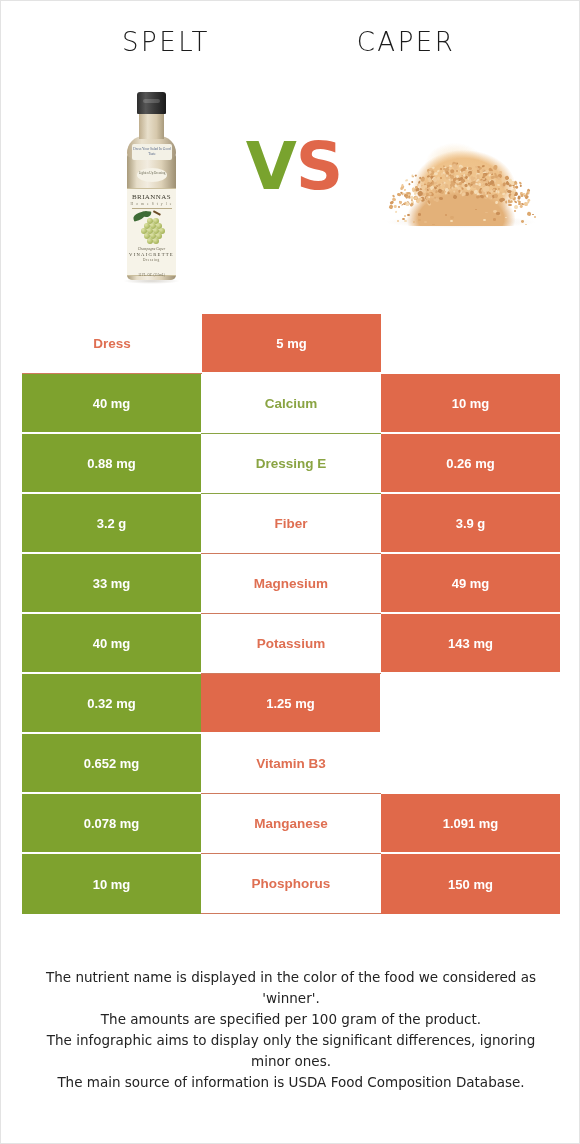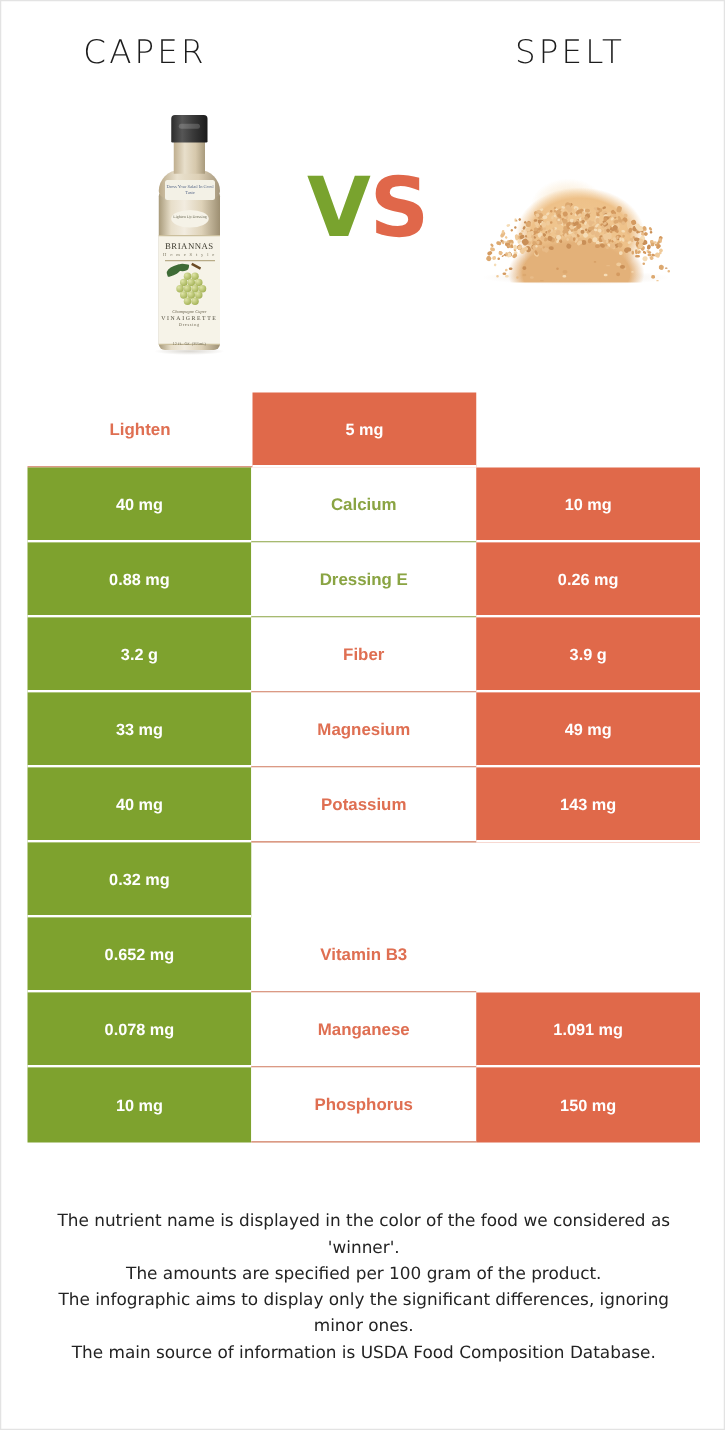--- a/index.html
+++ b/index.html
@@ -275,22 +275,22 @@
     color: #232323;
     font-family: "DejaVu Sans", sans-serif;
   }
 </style>
 </head>
 <body>
 
 <div id="page">
 
   <div class="header-row">
+    <div class="header-cell right">SPELT</div>
     <div class="header-cell left">CAPER</div>
-    <div class="header-cell right">SPELT</div>
   </div>
 
   <div class="hero">
 
     <div class="bottle-wrap">
       <div class="bottle-shadow"></div>
       <div class="bottle-body"></div>
       <div class="bottle-shoulder"></div>
       <div class="bottle-neck"></div>
       <div class="bottle-cap"></div>
@@ -793,21 +793,21 @@
           <div class="grain" style="left: 125px; top: 108px; width: 3.8px; height: 2.9px; background: rgb(201, 143, 87);"></div>
           <div class="grain" style="left: 163.1px; top: 112.2px; width: 2.1px; height: 1.6px; background: rgb(232, 187, 135);"></div>
           <div class="grain" style="left: 61.1px; top: 119.6px; width: 2.6px; height: 1.9px; background: rgb(220, 168, 111);"></div>
         </div>
     </div>
 
   </div>
 
   <div class="table" id="table">
       <div class="row">
-        <div class="cell mid win-orange">Lighten</div>
+        <div class="cell mid win-orange">Dress</div>
         <div class="cell right">5 mg</div>
       </div>
       <div class="row">
         <div class="cell left">40 mg</div>
         <div class="cell mid win-green">Calcium</div>
         <div class="cell right">10 mg</div>
       </div>
       <div class="row">
         <div class="cell left">0.88 mg</div>
         <div class="cell mid win-green">Dressing E</div>
@@ -823,20 +823,21 @@
         <div class="cell mid win-orange">Magnesium</div>
         <div class="cell right">49 mg</div>
       </div>
       <div class="row">
         <div class="cell left">40 mg</div>
         <div class="cell mid win-orange">Potassium</div>
         <div class="cell right">143 mg</div>
       </div>
       <div class="row">
         <div class="cell left">0.32 mg</div>
+        <div class="cell right">1.25 mg</div>
       </div>
       <div class="row">
         <div class="cell left">0.652 mg</div>
         <div class="cell mid win-orange">Vitamin B3</div>
       </div>
       <div class="row">
         <div class="cell left">0.078 mg</div>
         <div class="cell mid win-orange">Manganese</div>
         <div class="cell right">1.091 mg</div>
       </div>

